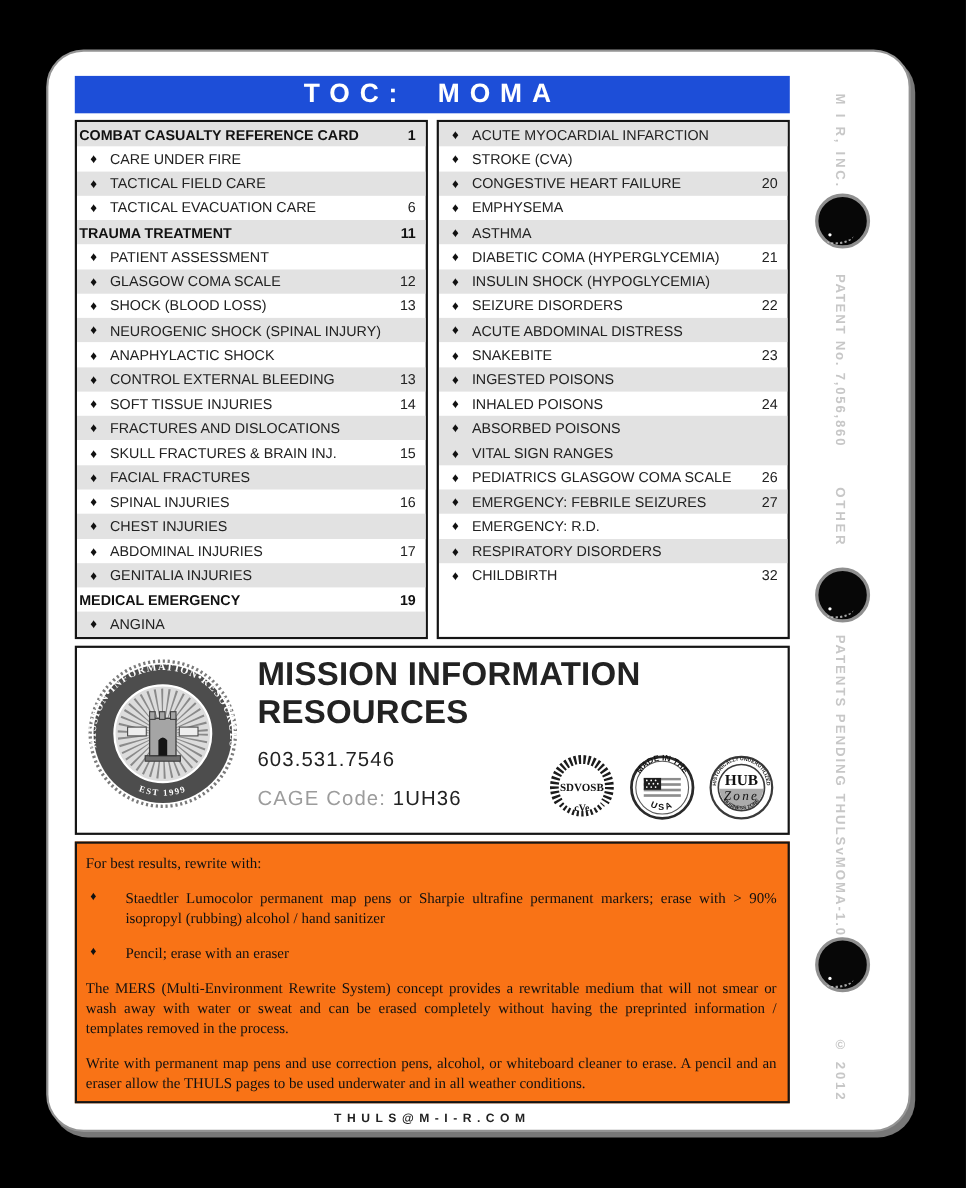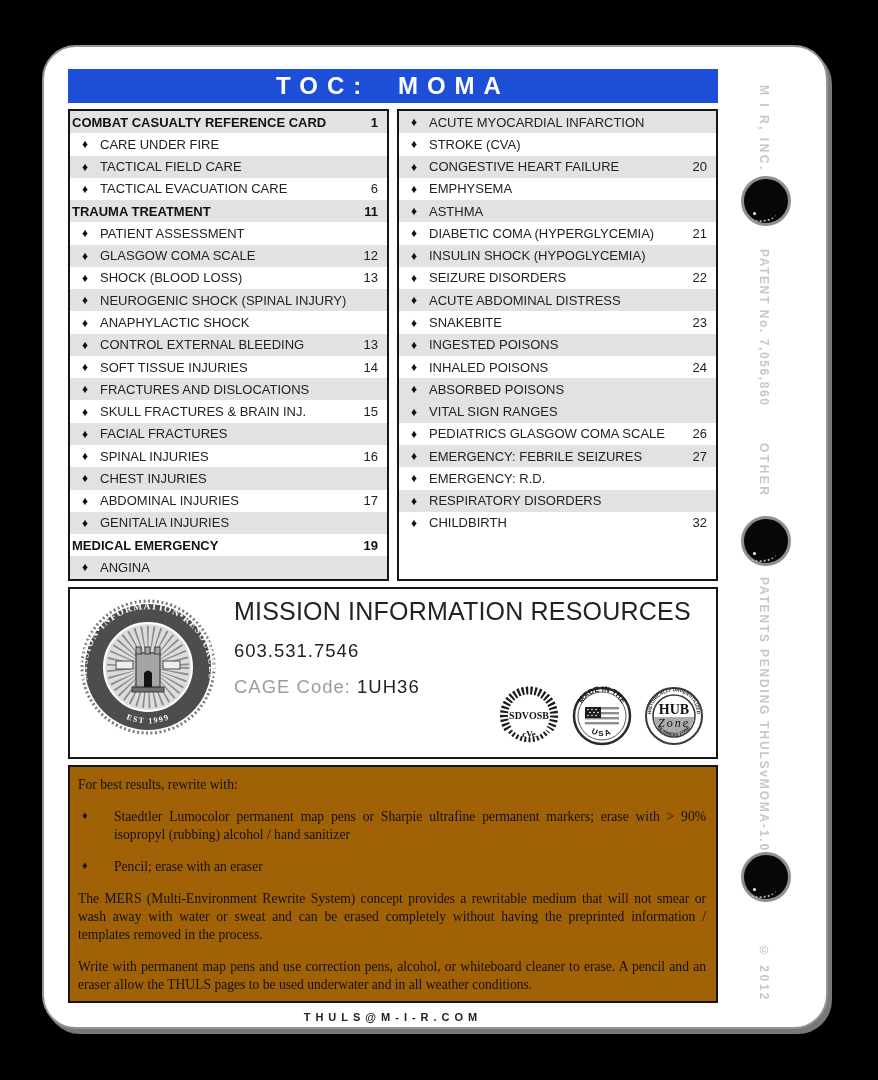--- a/index.html
+++ b/index.html
@@ -31,29 +31,29 @@
   .row.header { font-weight:bold; color:#111; }
   .row.header .label { padding-left:2px; }
   .row .page { margin-left:auto; padding-right:9px; font-size:13px; }
   .row.header .page { font-weight:bold; }
 
   
   .mir-box { margin-top:6px; height:172px; border:2px solid #151515;
              position:relative; background:#fff; }
   .seal { position:absolute; left:8px; top:8px; }
   .company-text { position:absolute; left:164px; top:8px; color:#222; }
-  .company-name { font-size:25px; font-weight:normal; letter-spacing:0.2px; }
+  .company-name { font-size:30px; font-weight:bold; letter-spacing:0.2px; }
   .company-line { margin-top:14px; font-size:18.5px; letter-spacing:1px; }
   .dot-sep { color:#8f8f8f; font-size:15px; padding:0 6px; }
   .cage-label { color:#9c9c9c; }
   .badges { position:absolute; right:12px; bottom:10px; display:flex;
             gap:12px; align-items:center; }
 
   
-  .rw-box { margin-top:6px; border:2px solid #151515; background:#a16207;
+  .rw-box { margin-top:6px; border:2px solid #151515; background:#f97316;
             padding:9px 10px 8px 8px; font-family:"Liberation Serif", serif;
             font-size:13.6px; color:#111; line-height:1.32; }
   .rw-intro { margin-bottom:14px; }
   .rw-bullet { display:flex; margin:14px 0; }
   .rw-bullet .bd { flex:0 0 36px; padding-left:4px; font-size:11px; }
   .rw-bullet .bt { flex:1; text-align:justify; }
   .rw-par { margin:14px 0 0 0; text-align:justify; }
 
   .footer-email { text-align:center; margin-top:8px; font-size:11px;
                   font-weight:600; letter-spacing:5px; color:#222; }

